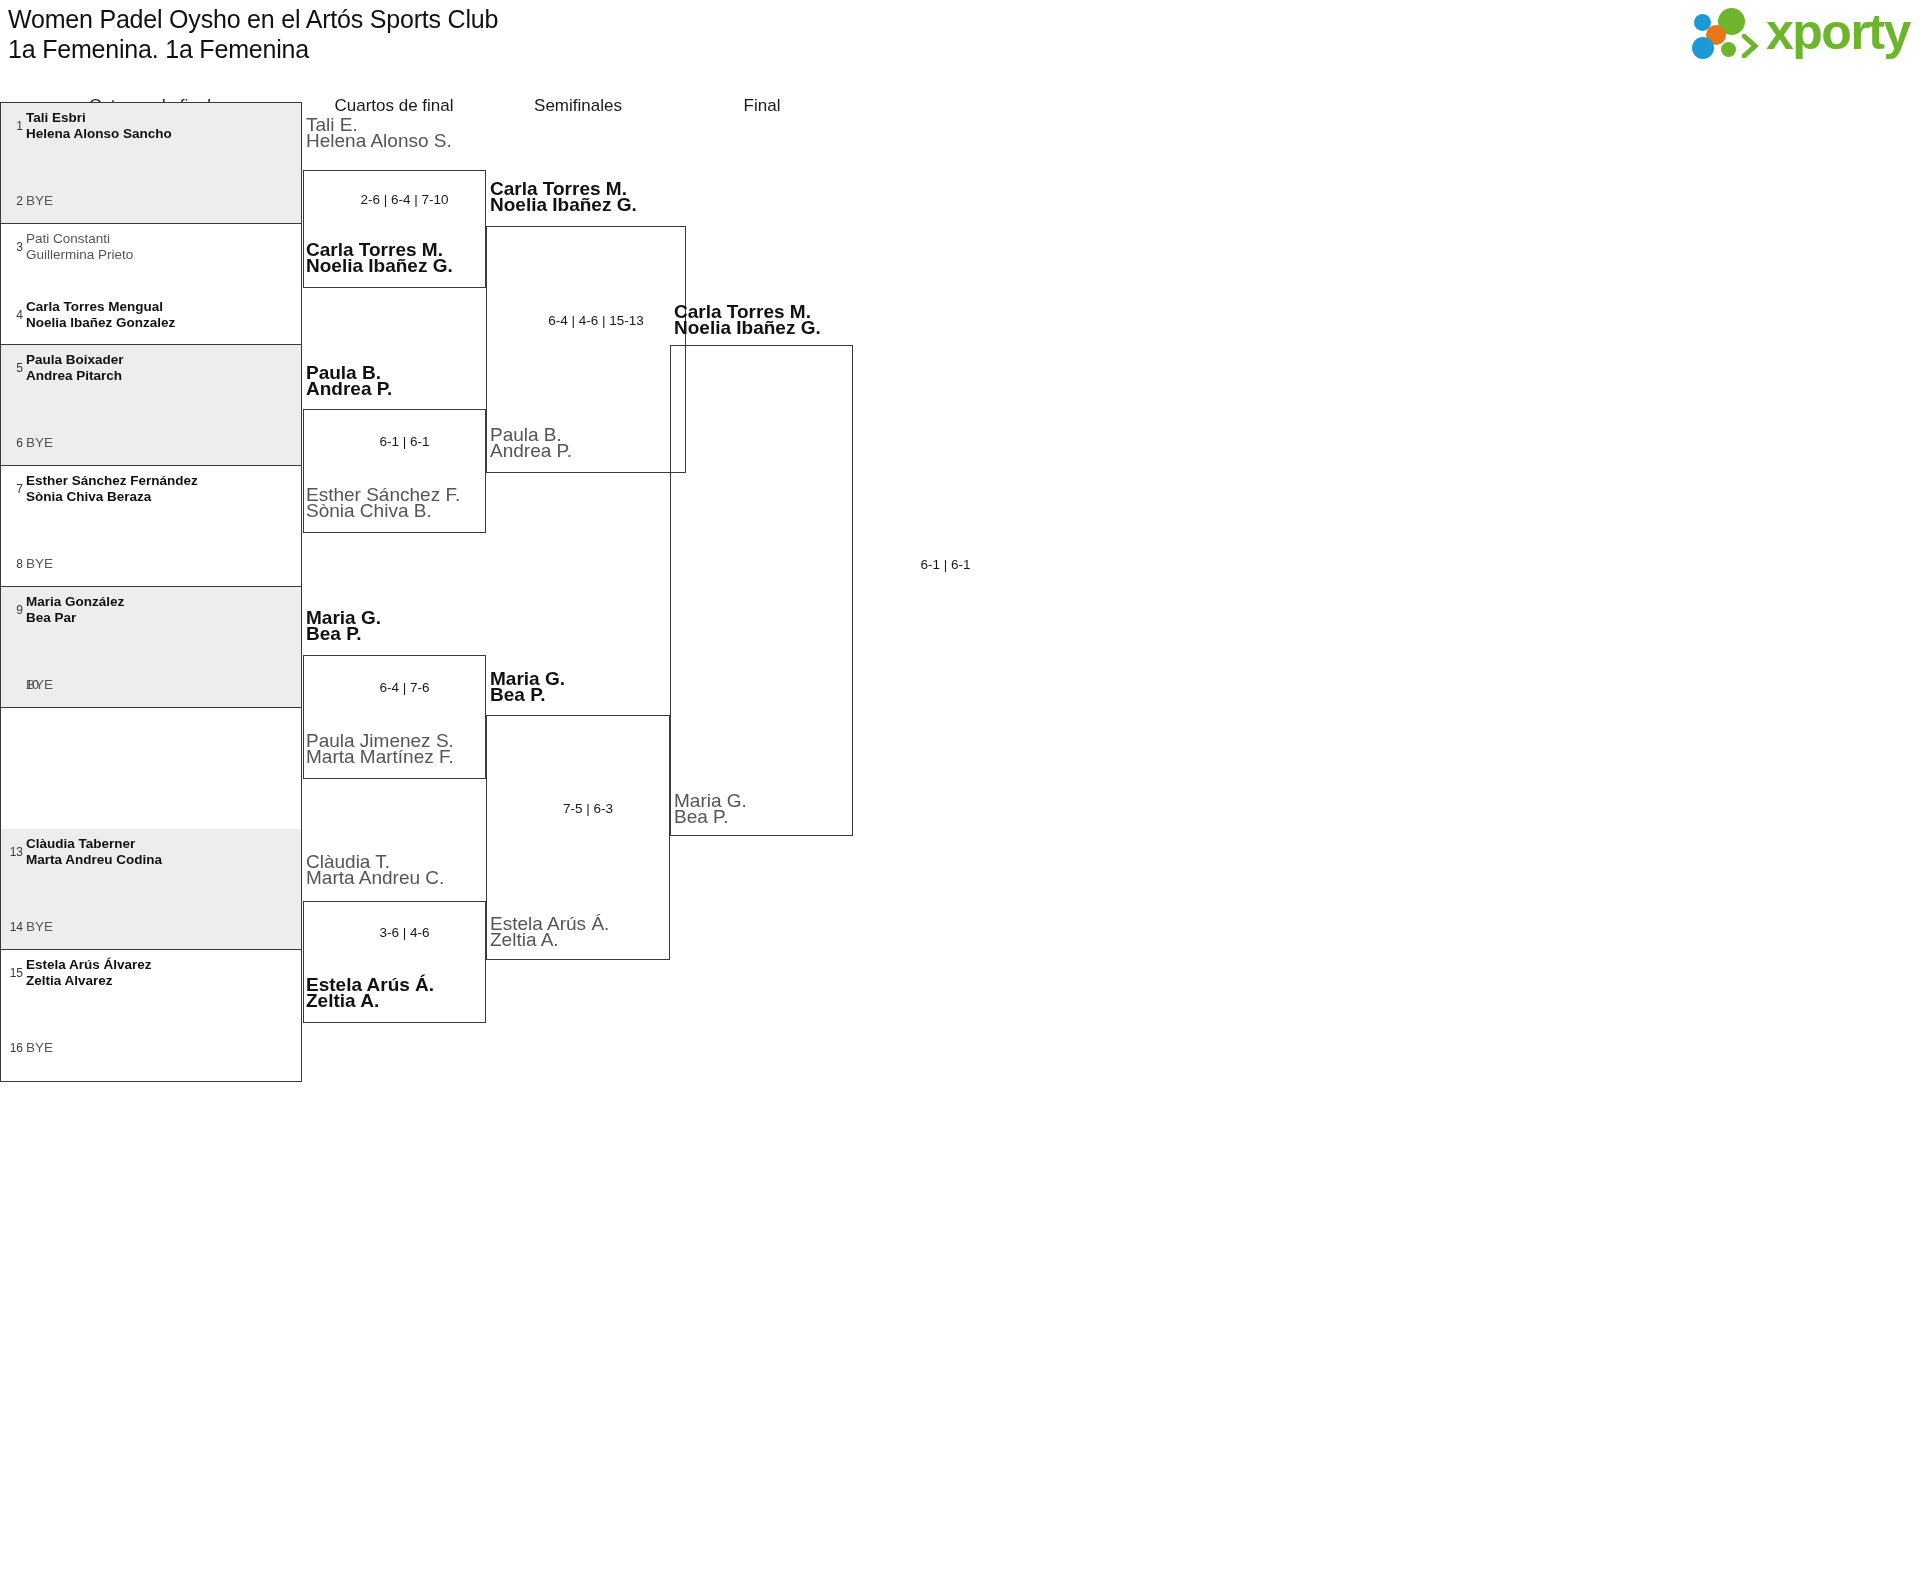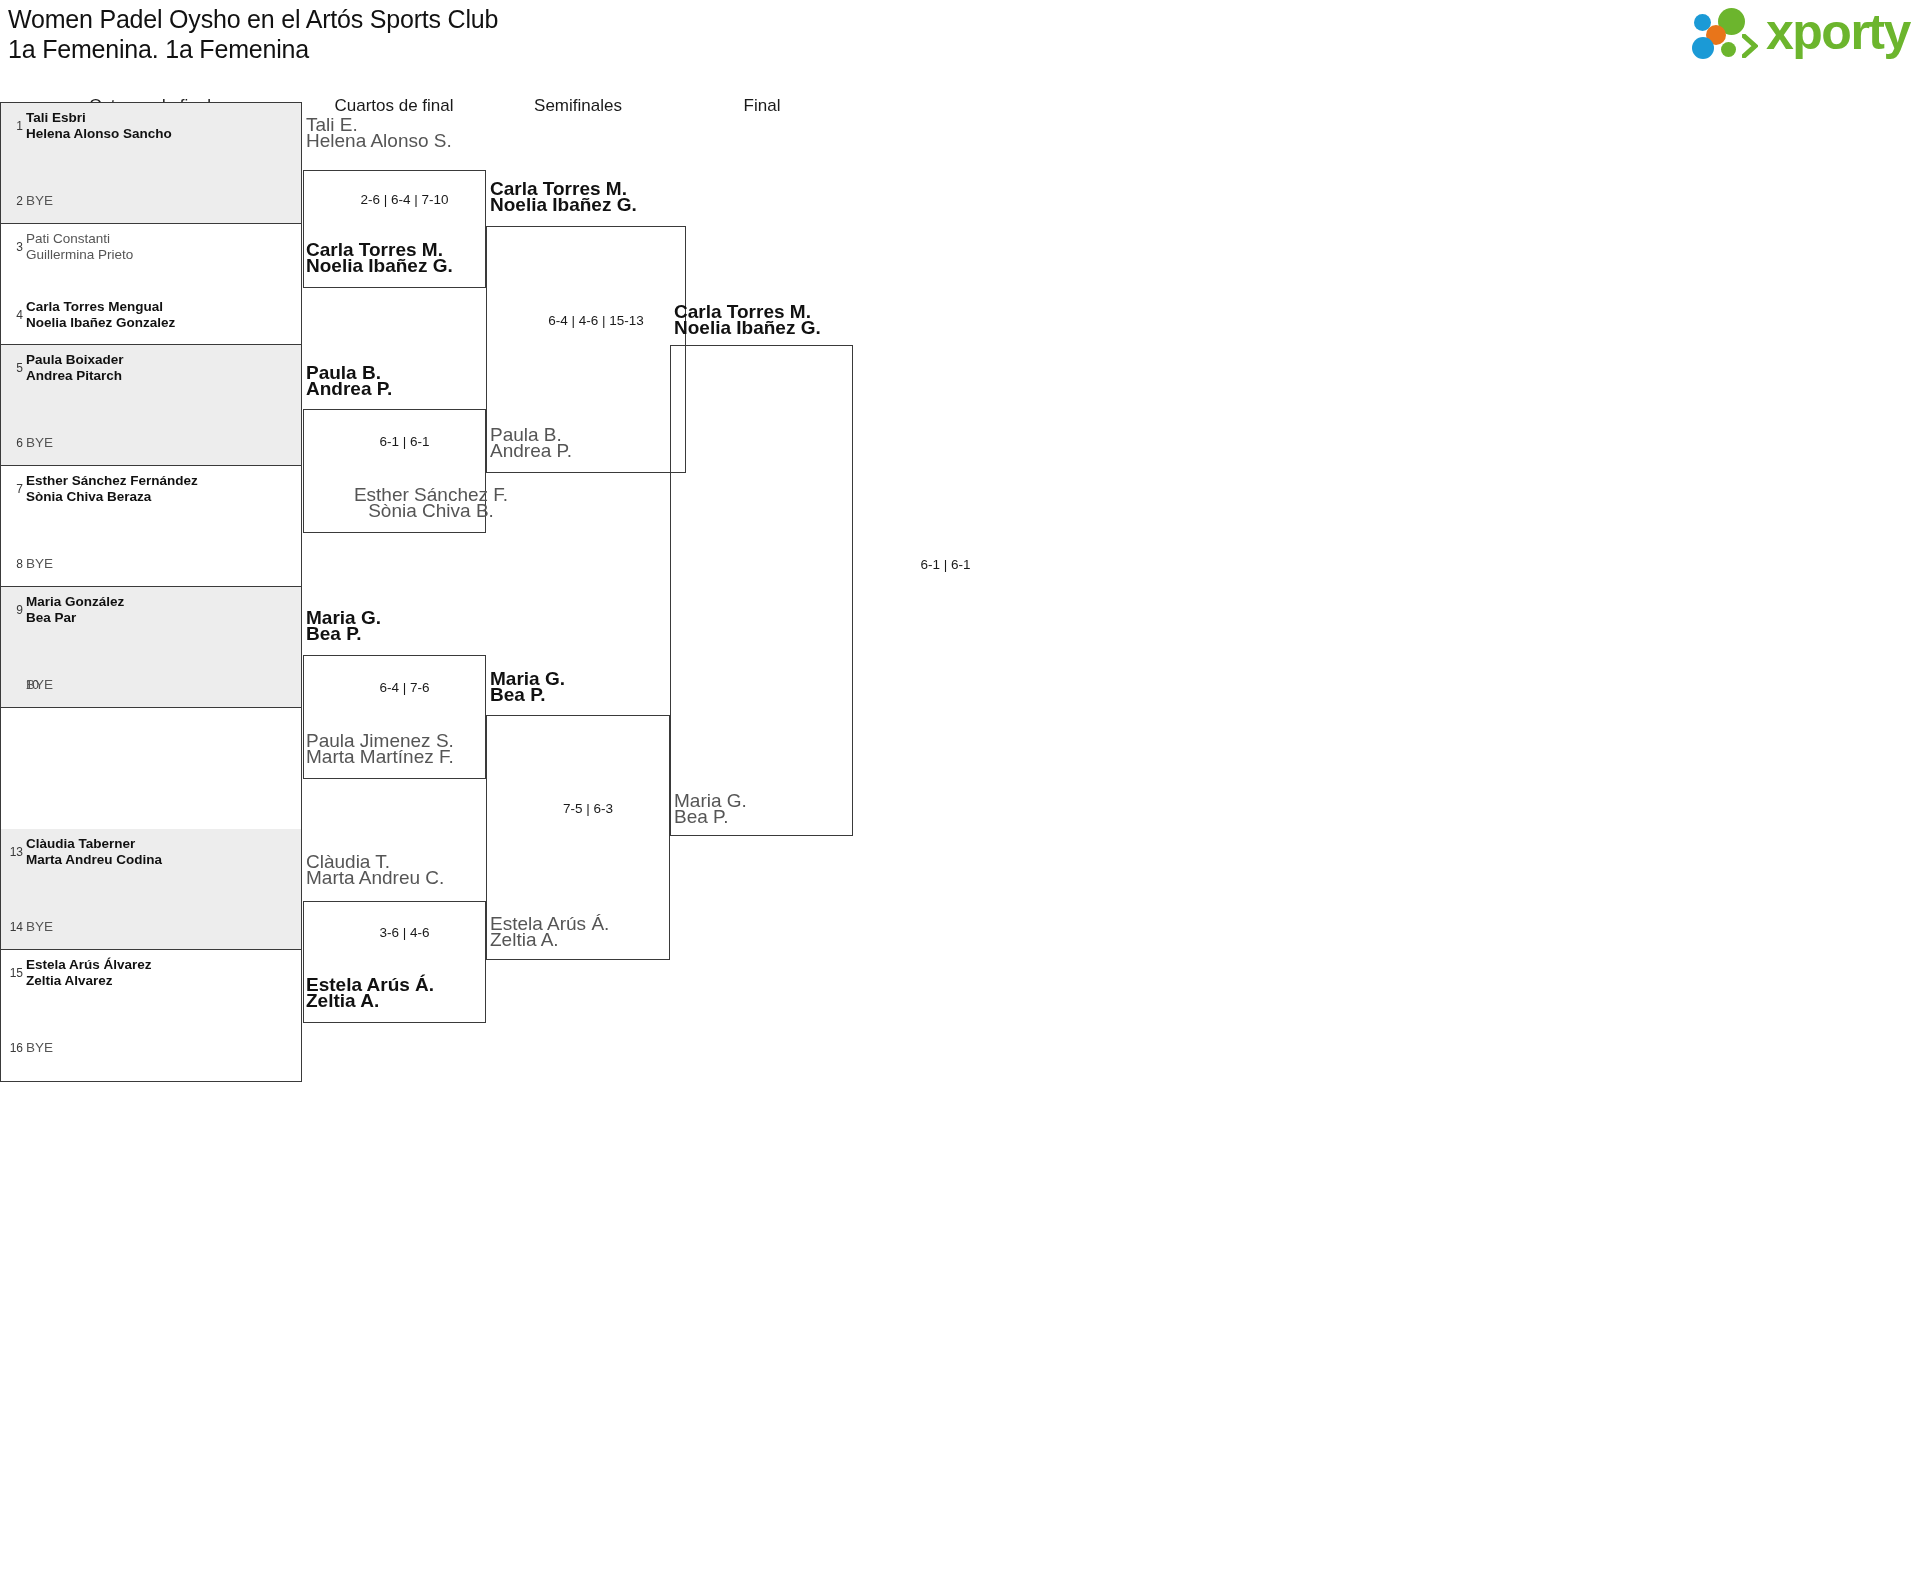--- a/index.html
+++ b/index.html
@@ -244,21 +244,21 @@
     <div class="name-line win">Noelia Ibañez G.</div>
   </div>
 
   <div class="entrant" style="left:306px; top:365px;">
     <div class="name-line win">Paula B.</div>
     <div class="name-line win">Andrea P.</div>
   </div>
   <div class="mbox" style="left:303px; top:409px; width:183px; height:124px;">
     <div class="mbox-score" style="top:24px;">6-1 | 6-1</div>
   </div>
-  <div class="entrant" style="left:306px; top:487px;text-align:center;">
+  <div class="entrant" style="left:306px; top:487px;">
     <div class="name-line lose">Esther Sánchez F.</div>
     <div class="name-line lose">Sònia Chiva B.</div>
   </div>
 
   <div class="entrant" style="left:306px; top:610px;">
     <div class="name-line win">Maria G.</div>
     <div class="name-line win">Bea P.</div>
   </div>
   <div class="mbox" style="left:303px; top:655px; width:183px; height:124px;">
     <div class="mbox-score" style="top:24px;">6-4 | 7-6</div>

